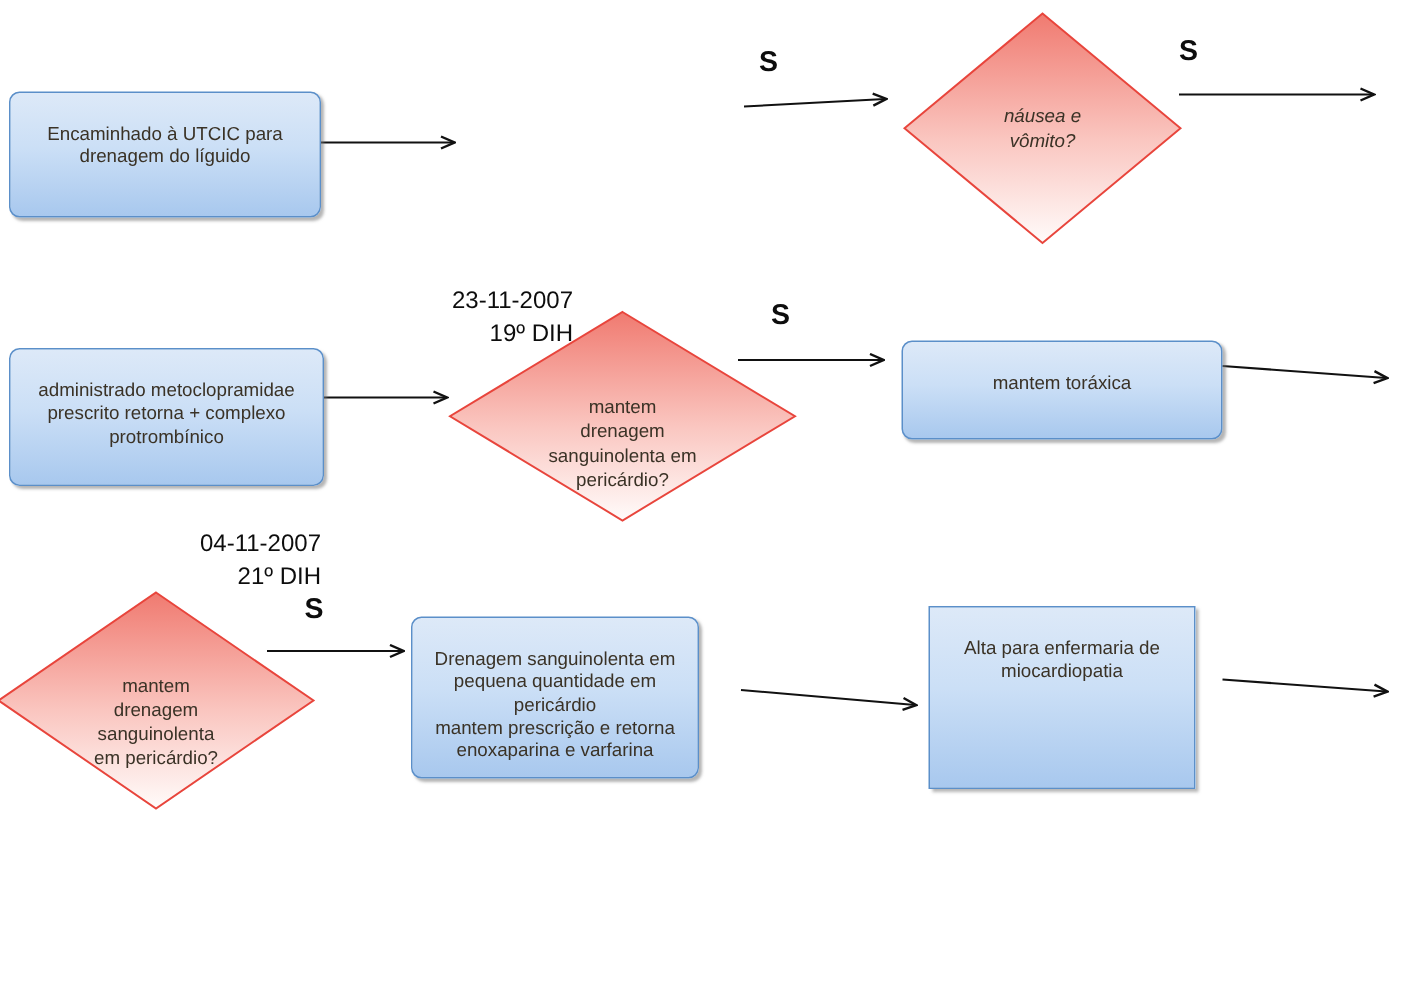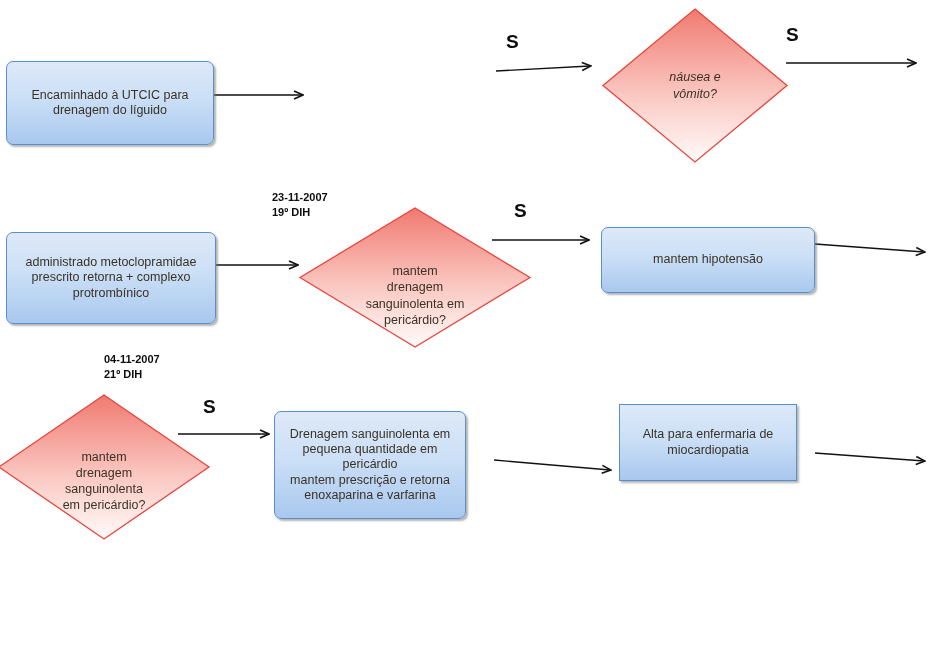--- a/index.html
+++ b/index.html
@@ -23,21 +23,21 @@
   }
 
   
   .pbox {
     position: absolute;
     box-sizing: border-box;
     border: 1px solid #5B8FC9;
     background: linear-gradient(to bottom, #DDE9F8 0%, #CBDFF6 45%, #A8C8EE 100%);
     box-shadow: 2px 2px 2px rgba(120,120,120,0.55);
     display: flex;
-    align-items: center;
+    align-items: flex-start;
     justify-content: center;
     text-align: center;
     color: #3A3226;
     font-size: 12.5px;
     line-height: 1.22;
     padding: 20px 6px;
   }
   .pbox.rounded { border-radius: 7px; }
   .pbox.square  { border-radius: 0; }
   .pbox span { display: block; width: 100%; }
@@ -82,24 +82,24 @@
   
   .slabel {
     position: absolute;
     font-size: 19px;
     font-weight: bold;
     color: #0d0d0d;
     letter-spacing: 0px;
   }
   .datelabel {
     position: absolute;
-    font-size: 11px;
-    font-weight: bold;
+    font-size: 16px;
+    font-weight: normal;
     color: #0d0d0d;
-    text-align: left;
+    text-align: right;
     line-height: 1.35;
     white-space: pre-line;
   }
 </style>
 </head>
 <body>
 
 <div id="canvas">
 
   <svg class="arrow" viewBox="0 0 939 661">
@@ -171,21 +171,21 @@
     </svg>
     <div class="dlabel" style="white-space:pre-line; padding-top:18px;">mantem
 drenagem
 sanguinolenta em
 pericárdio?</div>
   </div>
 
   <div class="slabel" style="left:514px; top:200px;">S</div>
 
   <div class="pbox rounded" style="left:601px; top:227px; width:214px; height:66px;">
-    <span style="white-space:pre-line;">mantem hipotensão</span>
+    <span style="white-space:pre-line;">mantem toráxica</span>
   </div>
 
   <div class="datelabel" style="left:104px; top:352px; width:110px;">04-11-2007
 21º DIH</div>
 
   <div class="diamond" style="left:-2px; top:394px; width:212px; height:146px;">
     <svg width="212" height="146" viewBox="0 0 212 146">
       <defs>
         <linearGradient id="dg4" x1="0" y1="0" x2="0" y2="1">
           <stop offset="0%" stop-color="#F07A70"></stop>
@@ -205,18 +205,18 @@
 
   <div class="pbox rounded" style="left:274px; top:411px; width:192px; height:108px;">
     <span style="white-space:pre-line;">Drenagem sanguinolenta em
 pequena quantidade em
 pericárdio
 mantem prescrição e retorna
 enoxaparina e varfarina</span>
   </div>
 
 
-  <div class="pbox square" style="left:619px; top:404px; width:178px; height:77px;">
+  <div class="pbox square" style="left:619px; top:404px; width:178px; height:122px;">
     <span style="white-space:pre-line;">Alta para enfermaria de
 miocardiopatia</span>
   </div>
 
 </div>
 
 </body></html>

